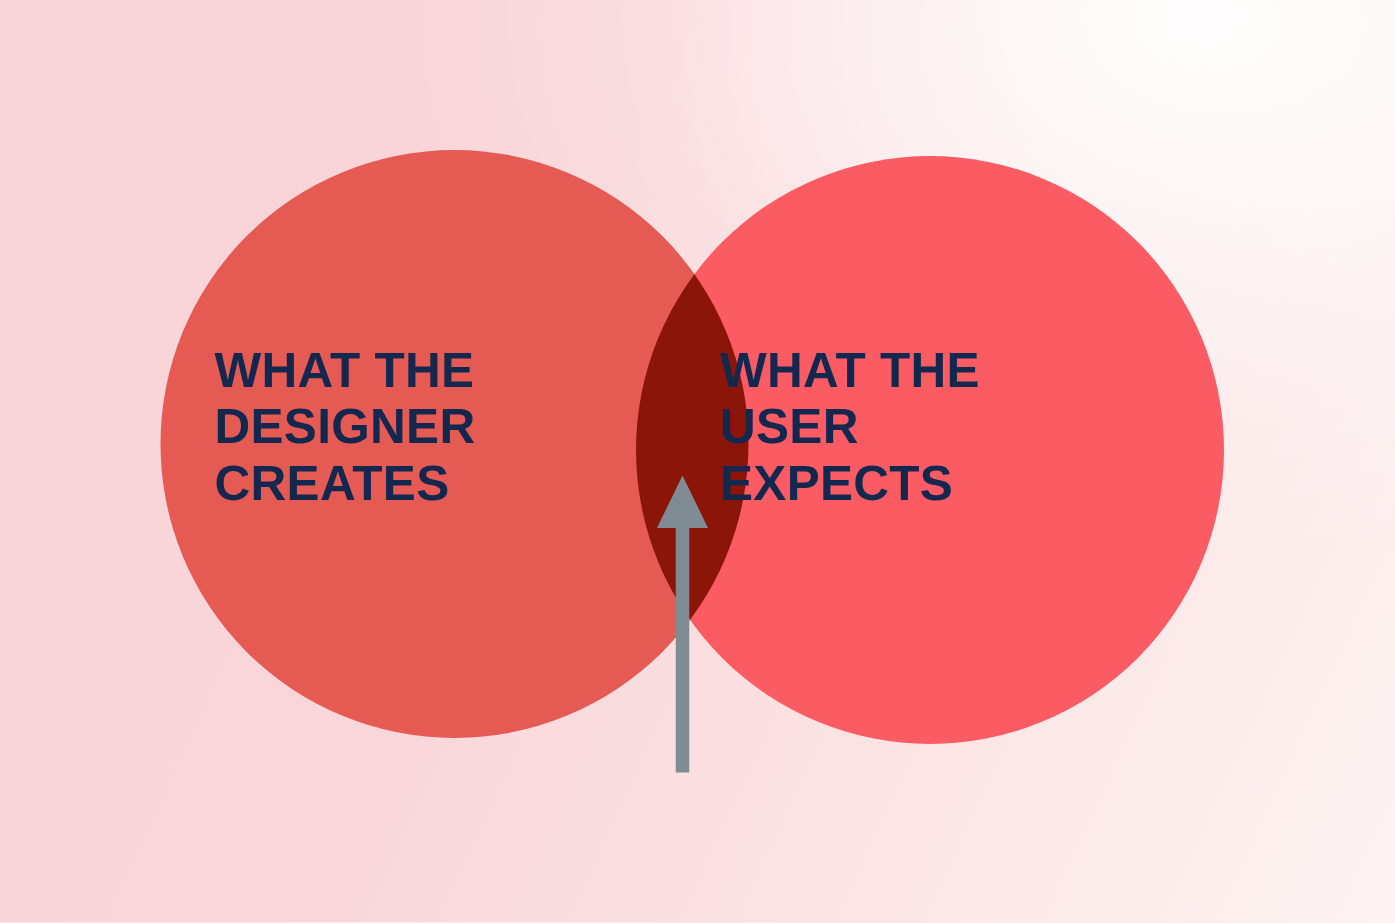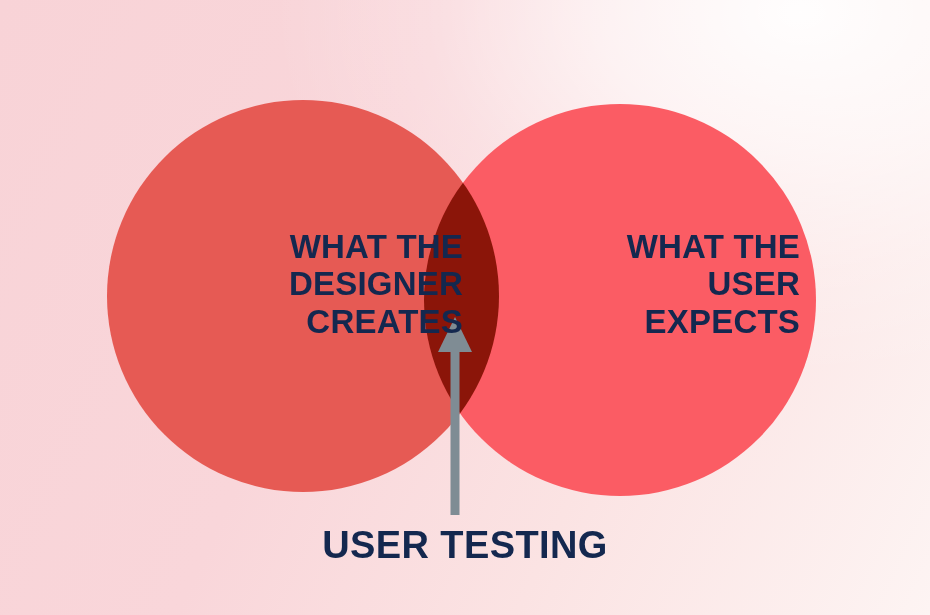--- a/index.html
+++ b/index.html
@@ -52,21 +52,21 @@
 
   
   .venn-label {
     position: absolute;
     color: #14284f;
     font-family: "Liberation Sans", sans-serif;
     font-weight: bold;
     font-size: 33px;
     line-height: 1.135;
     letter-spacing: 0.2px;
-    text-align: right;
+    text-align: left;
     text-transform: uppercase;
     white-space: pre-line;
     user-select: none;
   }
   #label-left {
     left: 143px;
     top: 228px;
     width: 320px;
   }
   #label-right {
@@ -120,15 +120,14 @@
   </svg>
 
   <div class="venn-label" id="label-left" style="color: rgb(20, 40, 79);">WHAT THE
 DESIGNER
 CREATES</div>
 
   <div class="venn-label" id="label-right" style="color: rgb(20, 40, 79);">WHAT THE
 USER
 EXPECTS</div>
 
-  <div id="label-bottom" style="color: rgb(20, 40, 79);">USER TESTING</div>
 
 </div>
 
 </body></html>

